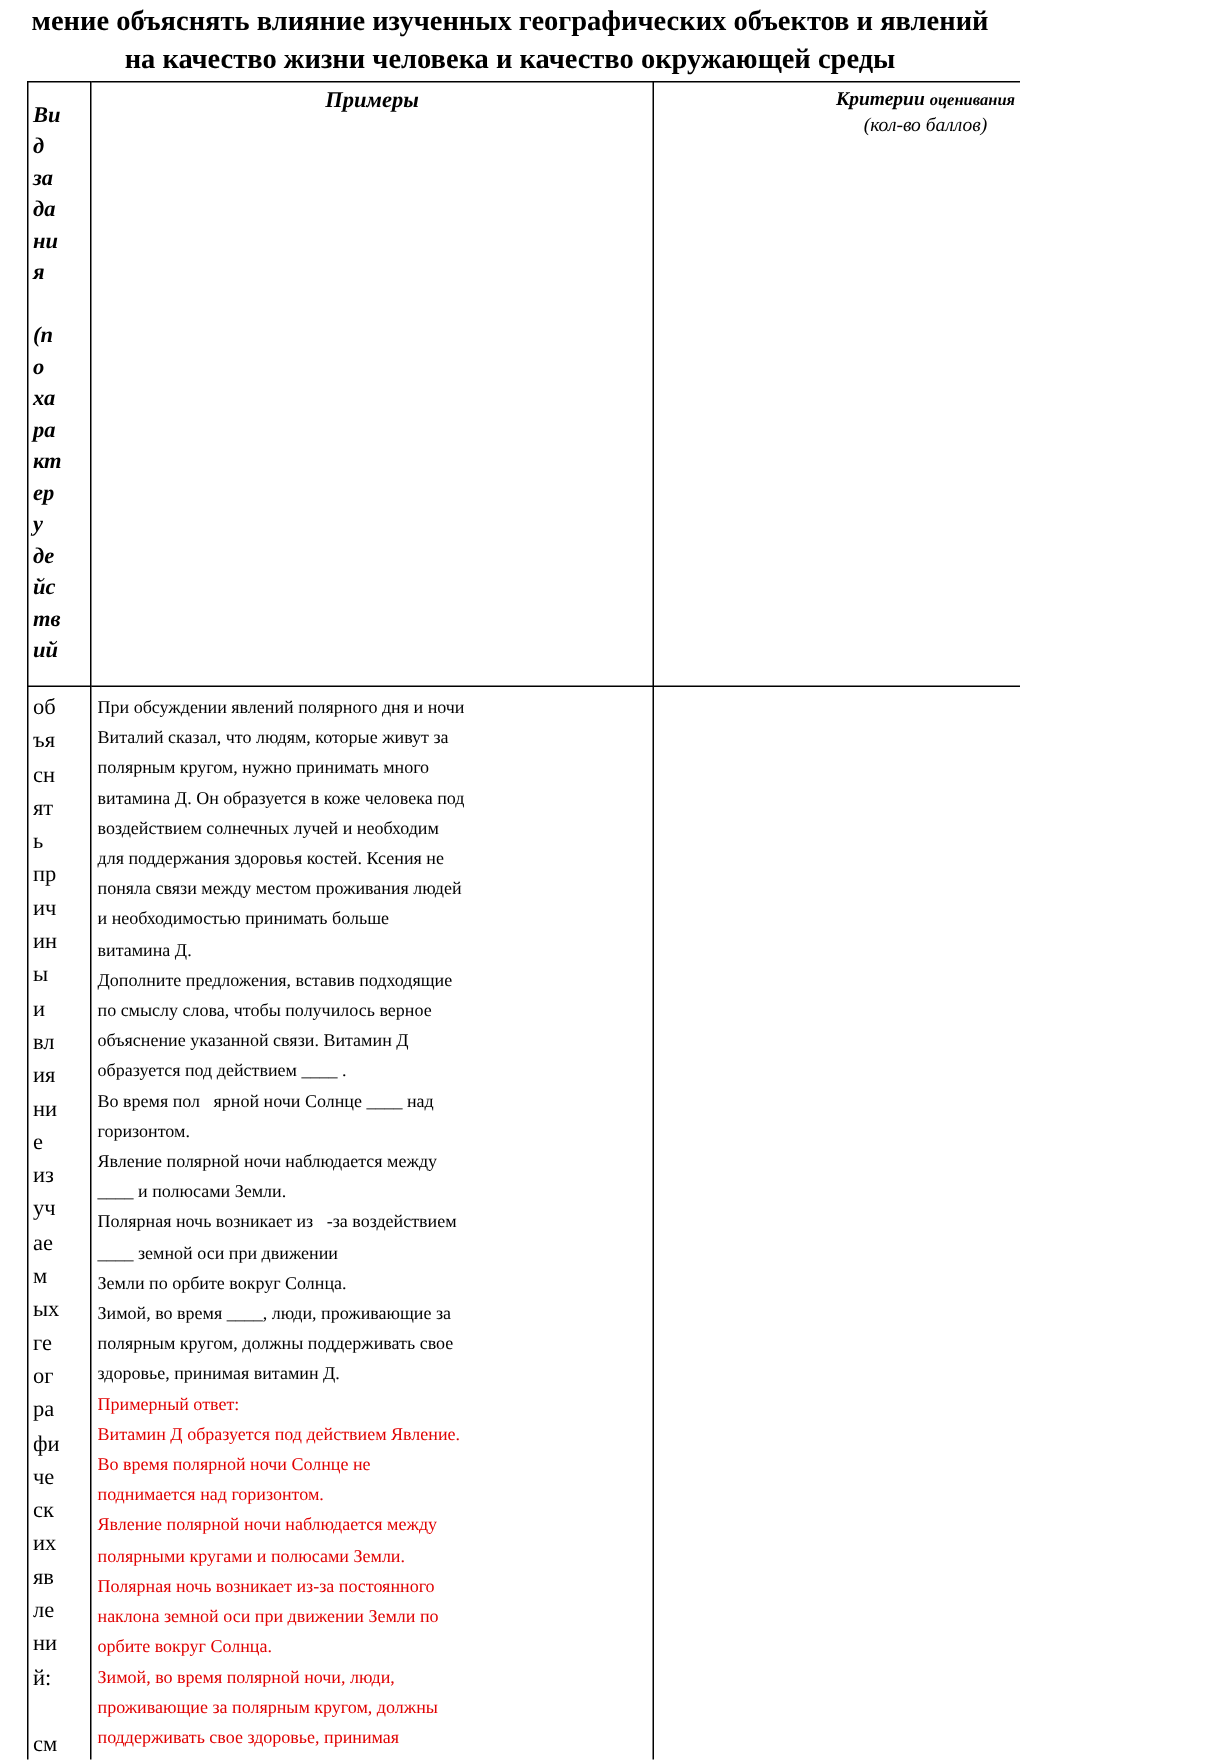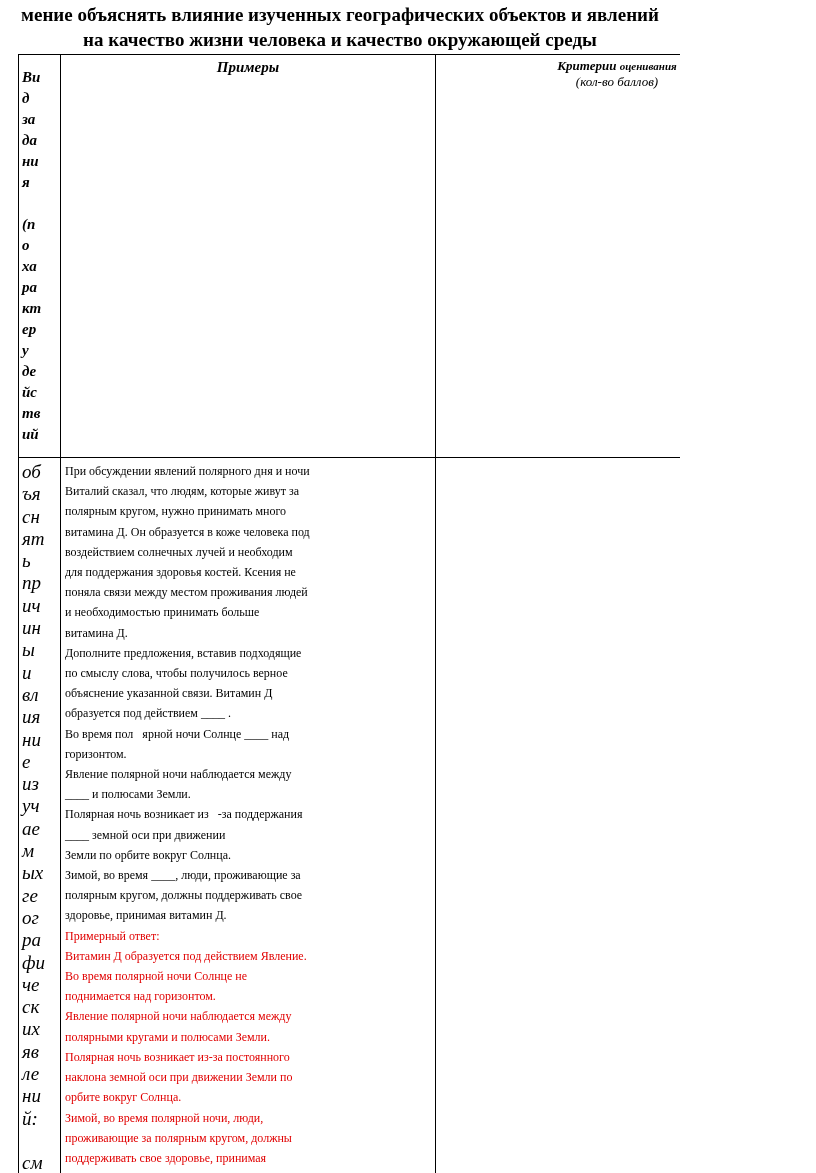--- a/index.html
+++ b/index.html
@@ -51,21 +51,21 @@
   .header-cell.col2 { text-align: center; padding-top: 3px; }
   .examples-label { font-weight: bold; font-style: italic; font-size: 15px; }
 
   .header-cell.col3 { text-align: center; padding-top: 3px; }
   .criteria-line1 { font-weight: bold; font-style: italic; font-size: 13px; line-height: 15px; }
   .crit-sub { font-size: 11px; }
   .criteria-line2 { font-style: italic; font-size: 13px; line-height: 15px; }
 
   
   .body-cell.col1 { padding: 3px 3px; }
-  .body-frag { font-size: 19px; line-height: 22.3px; font-style: italic; }
+  .body-frag { font-size: 15px; line-height: 22.3px; }
 
   
   .body-cell.col2 { padding: 3px 4px 0 4px; }
   .text-line { white-space: pre; font-size: 12px; line-height: 20.2px; }
   .example-text .text-line { color: var(--ink); }
   .answer-text .text-line { color: var(--answer-red); }
 </style>
 </head>
 <body>
 
@@ -158,21 +158,21 @@
               <div class="text-line">и необходимостью принимать больше</div>
               <div class="text-line">витамина Д.</div>
               <div class="text-line">Дополните предложения, вставив подходящие</div>
               <div class="text-line">по смыслу слова, чтобы получилось верное</div>
               <div class="text-line">объяснение указанной связи. Витамин Д</div>
               <div class="text-line">образуется под действием ____ .</div>
               <div class="text-line">Во время пол   ярной ночи Солнце ____ над</div>
               <div class="text-line">горизонтом.</div>
               <div class="text-line">Явление полярной ночи наблюдается между</div>
               <div class="text-line">____ и полюсами Земли.</div>
-              <div class="text-line">Полярная ночь возникает из   -за поддержания</div>
+              <div class="text-line">Полярная ночь возникает из   -за воздействием</div>
               <div class="text-line">____ земной оси при движении</div>
               <div class="text-line">Земли по орбите вокруг Солнца.</div>
               <div class="text-line">Зимой, во время ____, люди, проживающие за</div>
               <div class="text-line">полярным кругом, должны поддерживать свое</div>
               <div class="text-line">здоровье, принимая витамин Д.</div>
             </div>
         <div class="answer-text">
               <div class="text-line">Примерный ответ:</div>
               <div class="text-line">Витамин Д образуется под действием Явление.</div>
               <div class="text-line">Во время полярной ночи Солнце не</div>

